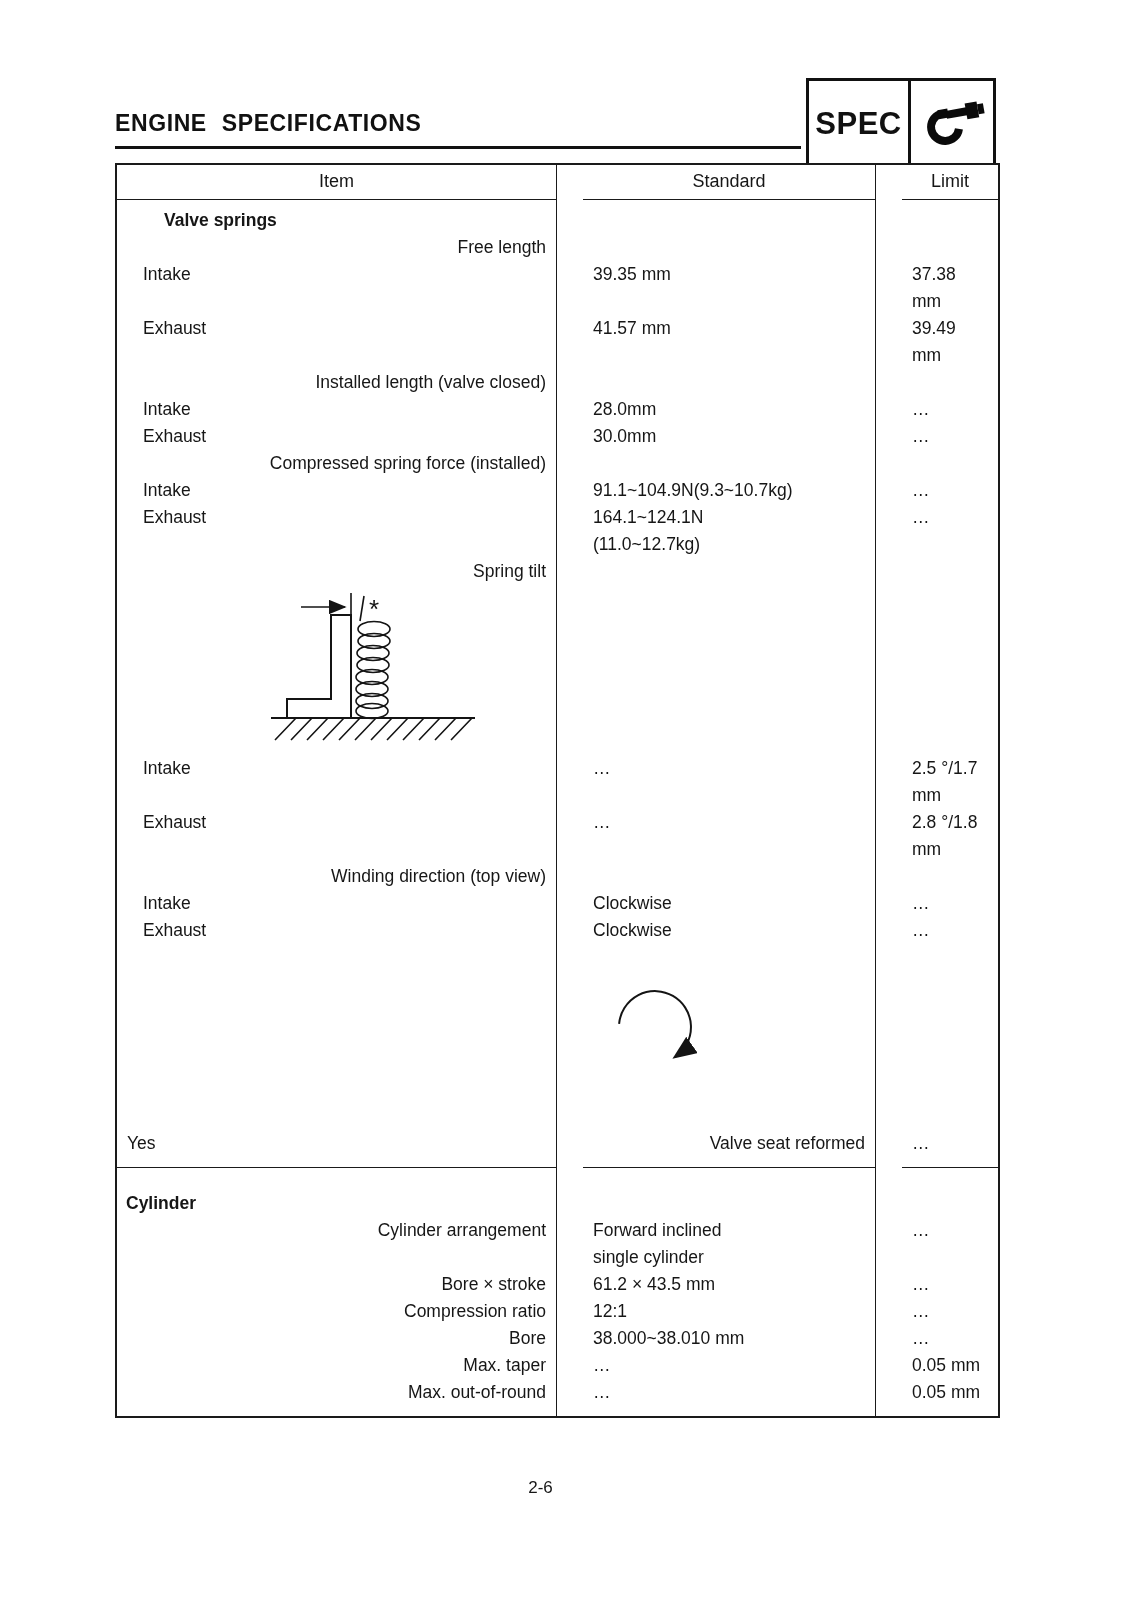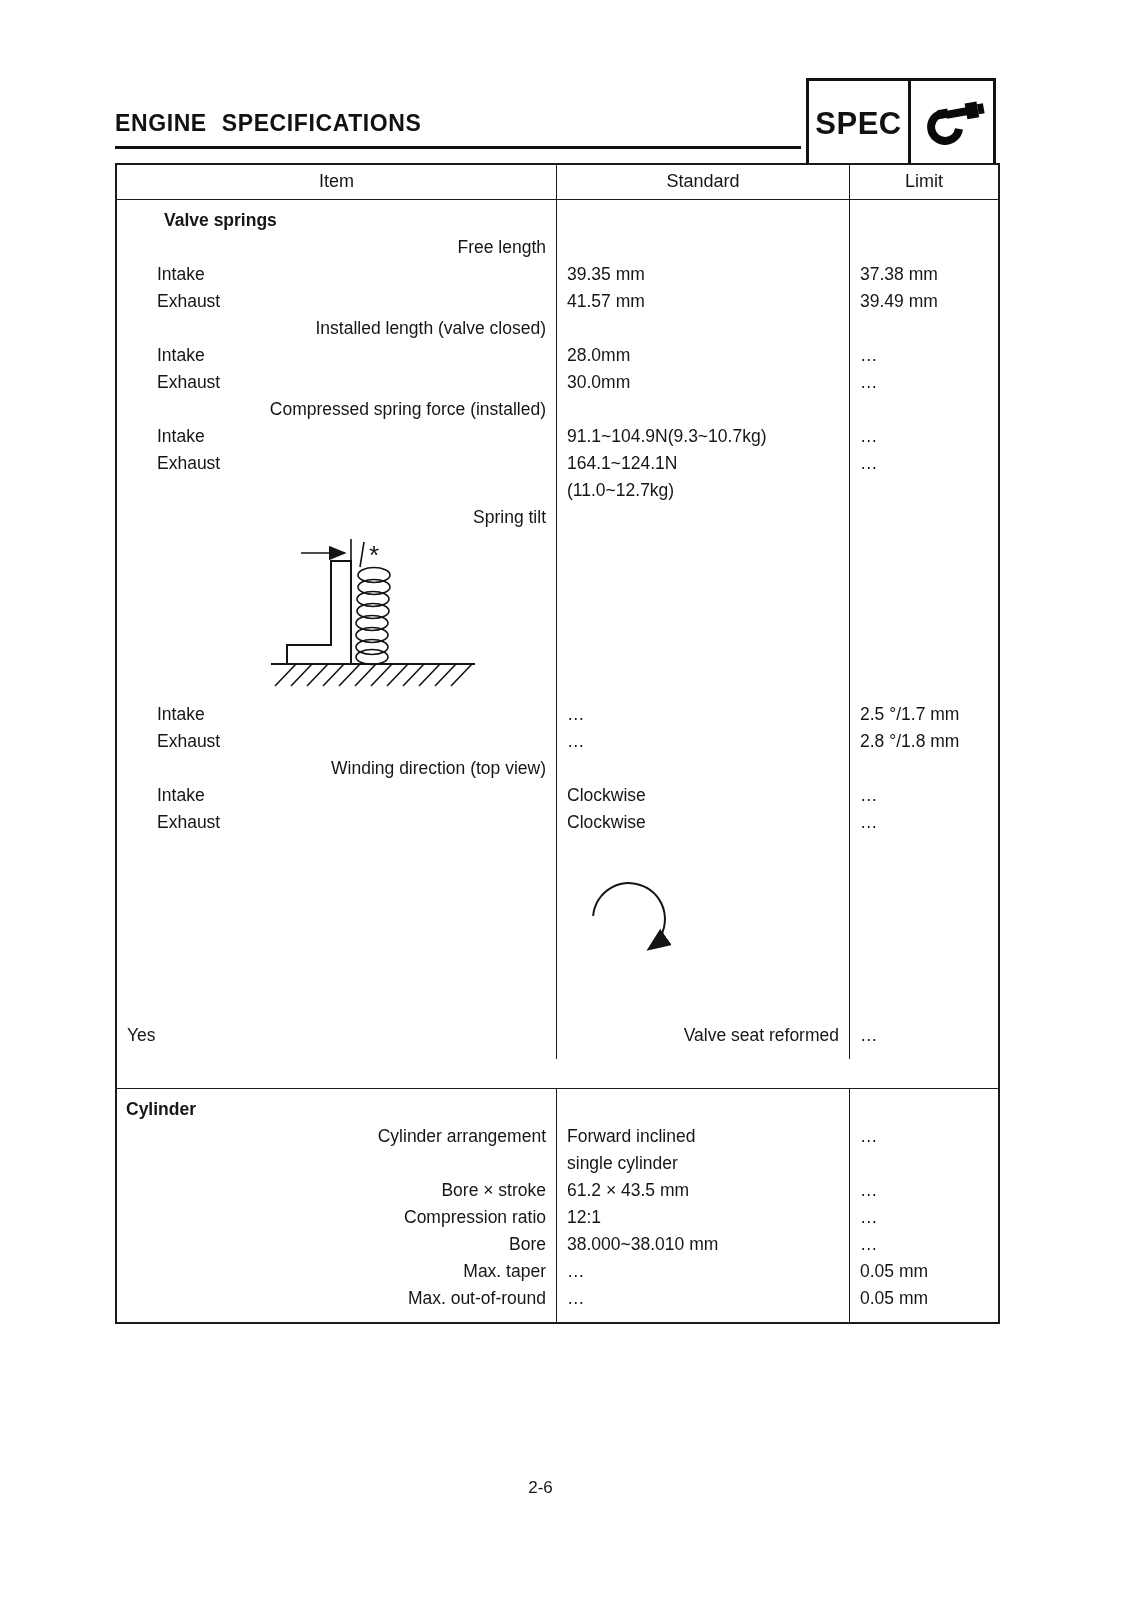--- a/index.html
+++ b/index.html
@@ -28,38 +28,38 @@
     display:flex; align-items:center; justify-content:center;
     font-size:31px; font-weight:bold; letter-spacing:0.5px; color:#111;
   }
   .spec-icon-cell { width:82px; display:flex; align-items:center; justify-content:center; }
 
   
   .spec-table {
     position:absolute; top:163px; left:115px; width:885px;
     border:2px solid #1a1a1a; background:#fff;
   }
-  .t-row { display:grid; grid-template-columns:440px 293px 1fr; }
+  .t-row { display:grid; grid-template-columns:440px 293px 1fr;gap:26px; }
   .cell { padding:0 10px; min-height:1px; }
   .c-item { border-right:1.5px solid #1a1a1a; }
   .c-std  { border-right:1.5px solid #1a1a1a; white-space:pre-line; }
   .c-limit { white-space:pre-line; }
 
   .t-head .cell {
     text-align:center; font-size:18px; padding:6px 0 7px;
     border-bottom:1.5px solid #1a1a1a;
   }
   .t-body .cell { font-size:17.5px; line-height:27px; }
   .bold .c-item { font-weight:bold; }
   .ind0 { padding-left:9px; }
   .ind1 { padding-left:21px;text-align:right; }
-  .ind2 { padding-left:40px; }
+  .ind2 { padding-left:26px; }
   .pt .cell { padding-top:7px;padding-left:47px; }
   .pb .cell { padding-bottom:10px; }
-  .divider .cell { border-top:1.5px solid #1a1a1a; padding-top:7px;margin-top:29px; }
+  .divider .cell { border-top:1.5px solid #1a1a1a; padding-top:22px; }
 
   .diag-row .cell { padding-top:2px; padding-bottom:8px; }
   .diag-cw .cell { padding-top:8px; padding-bottom:28px; }
   .spring-tilt-svg { display:block; margin-left:140px; }
   .cw-svg { display:block; margin-left:12px; }
   svg .ln { stroke:#141414; stroke-width:1.6; fill:none; }
   svg .ln2 { stroke:#141414; stroke-width:2; fill:none; }
 
   
   .footer {

